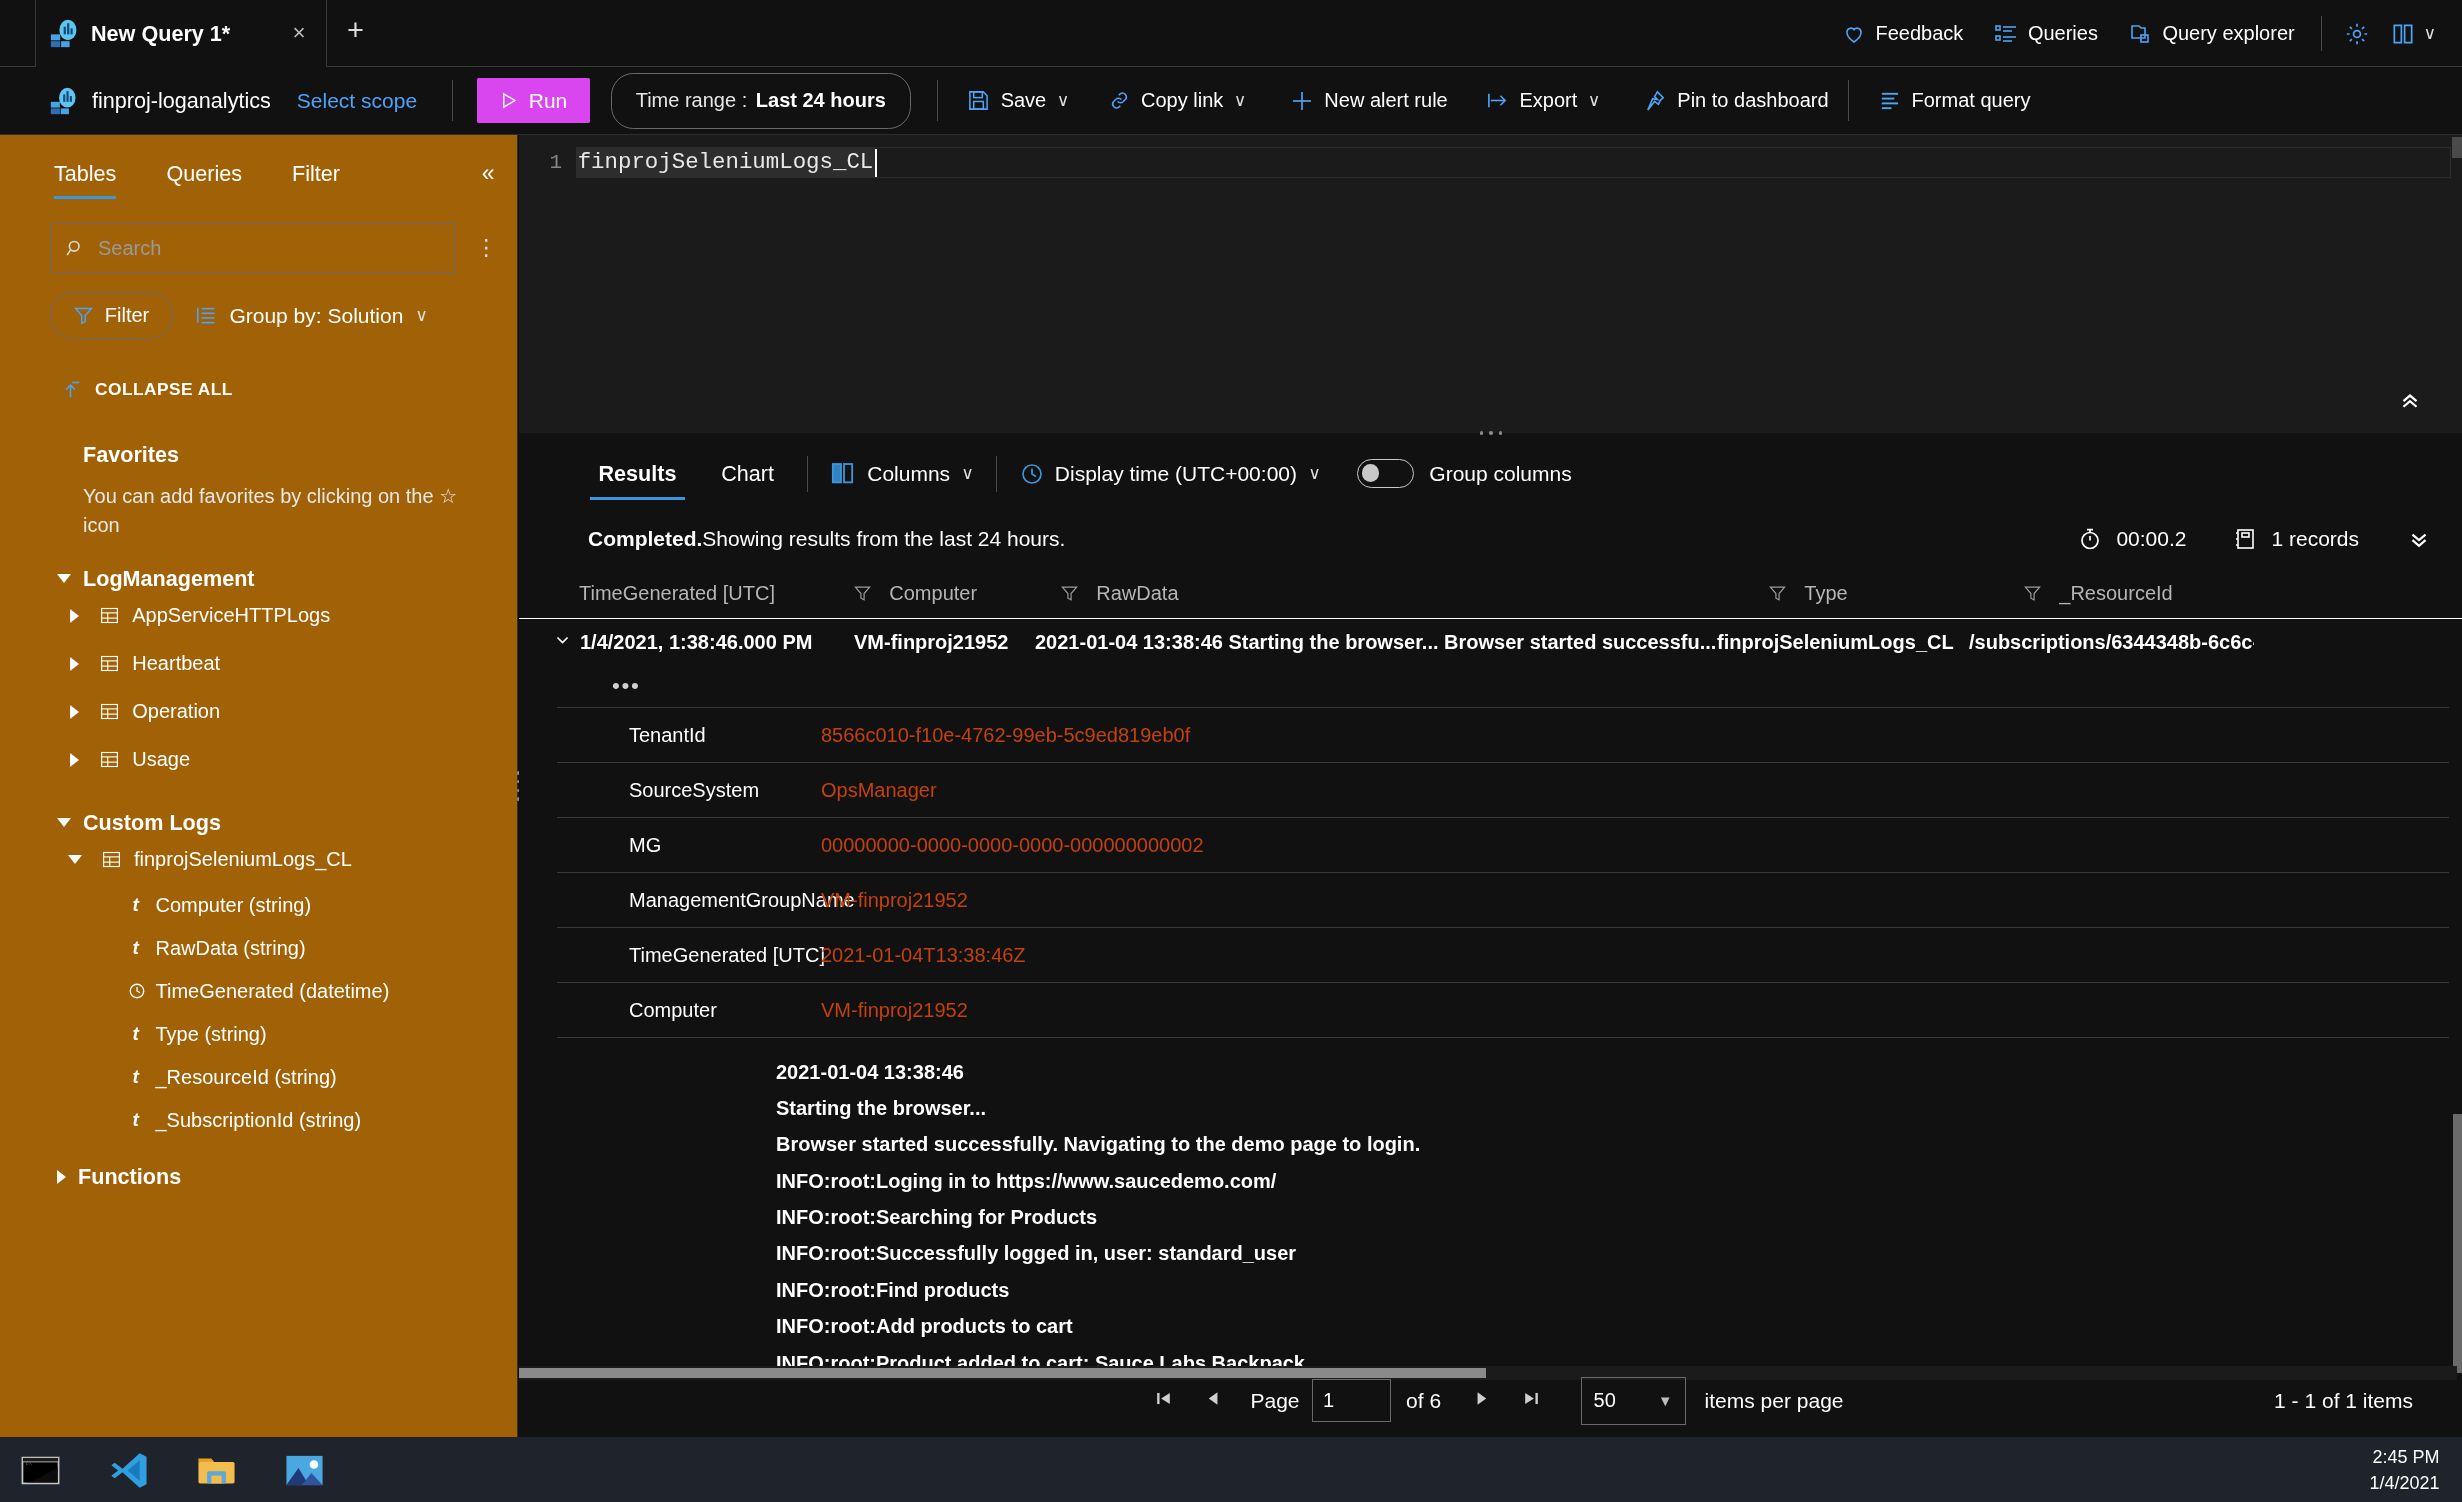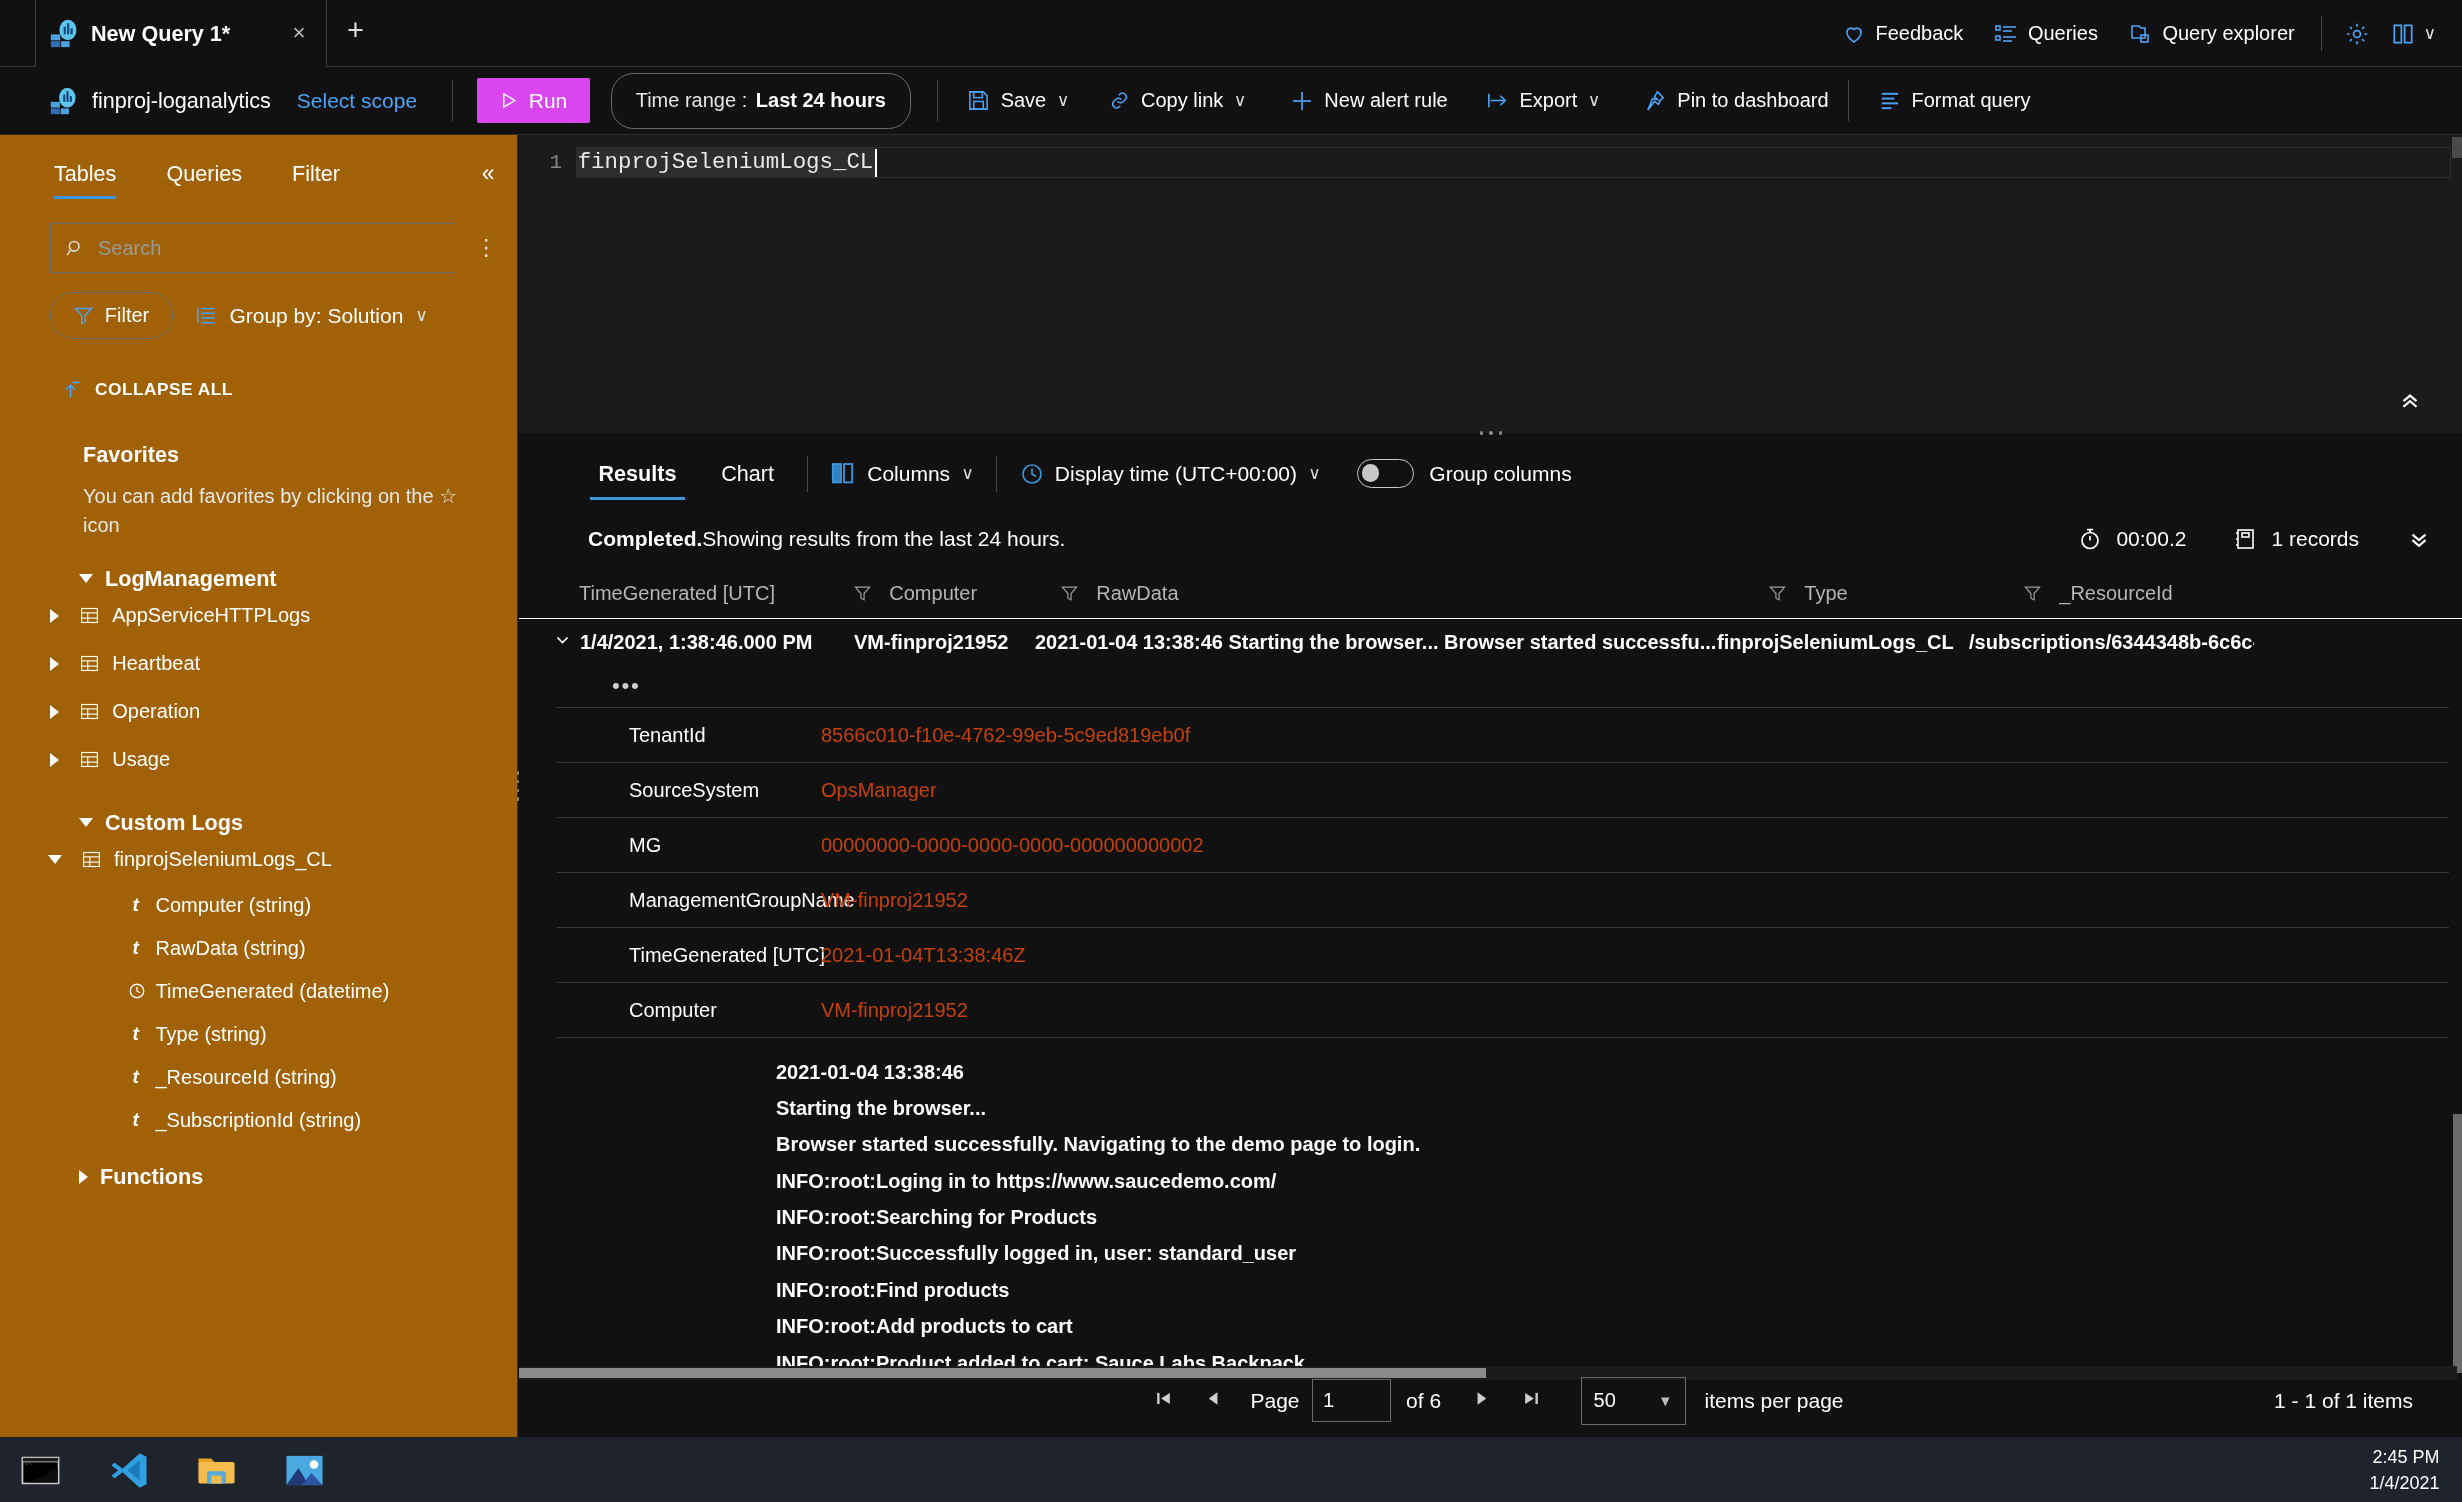--- a/index.html
+++ b/index.html
@@ -114,28 +114,28 @@
   }
   .lp-groupby { display: flex; align-items: center; gap: 12px; cursor: pointer; font-size: 21px; }
   .lp-collapse-all {
     display: flex; align-items: center; gap: 14px; padding: 40px 0 0 60px;
     font-size: 17.3px; letter-spacing: 0.5px; font-weight: bold; cursor: pointer;
   }
   .lp-tree { padding-top: 26px; }
   .tree-section-title { font-size: 21.6px; font-weight: bold; padding-left: 83px; margin-top: 15.5px; }
   .tree-hint { font-size: 20px; color: #e8e8e8; padding: 14px 35px 0 83px; line-height: 1.45; }
   .tree-group {
-    display: flex; align-items: center; gap: 12px; padding-left: 79px; margin-top: 26px;
+    display: flex; align-items: center; gap: 12px; padding-left: 57px; margin-top: 26px;
     font-size: 21.6px; font-weight: bold; cursor: pointer;
   }
   .tri { width: 0; height: 0; flex: 0 0 auto; }
   .tri-down { border-left: 7.8px solid transparent; border-right: 7.8px solid transparent; border-top: 9.5px solid #ffffff; }
   .tri-right { border-top: 7.8px solid transparent; border-bottom: 7.8px solid transparent; border-left: 9.5px solid #ffffff; }
   .tree-table {
-    display: flex; align-items: center; gap: 12px; padding-left: 48px; height: 48px;
+    display: flex; align-items: center; gap: 12px; padding-left: 68px; height: 48px;
     font-size: 20px; cursor: pointer; text-align: center;
   }
   .tree-col {
     display: flex; align-items: center; gap: 12px; padding-left: 128px; height: 43px;
     font-size: 20px; cursor: pointer;
   }
   .col-t { font-style: italic; font-weight: bold; font-size: 19px; width: 15.5px; text-align: center; }
 
   
   .v-splitter {

